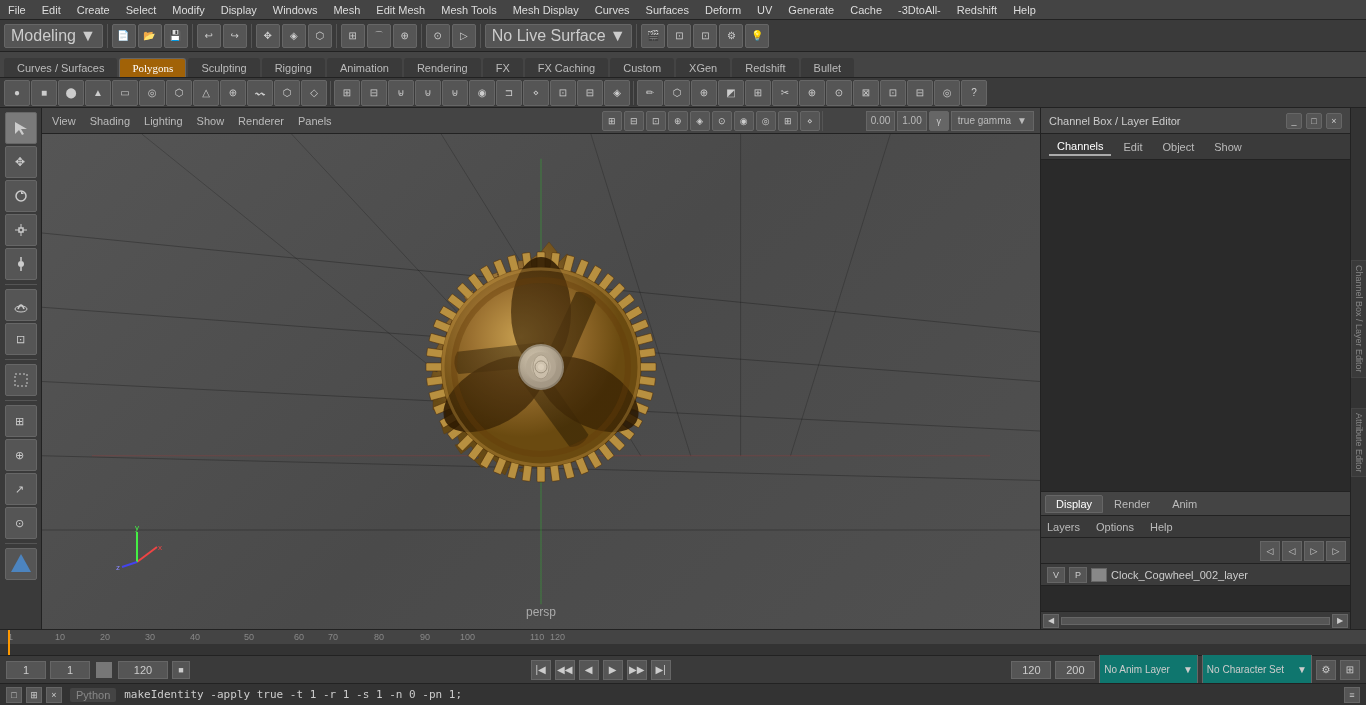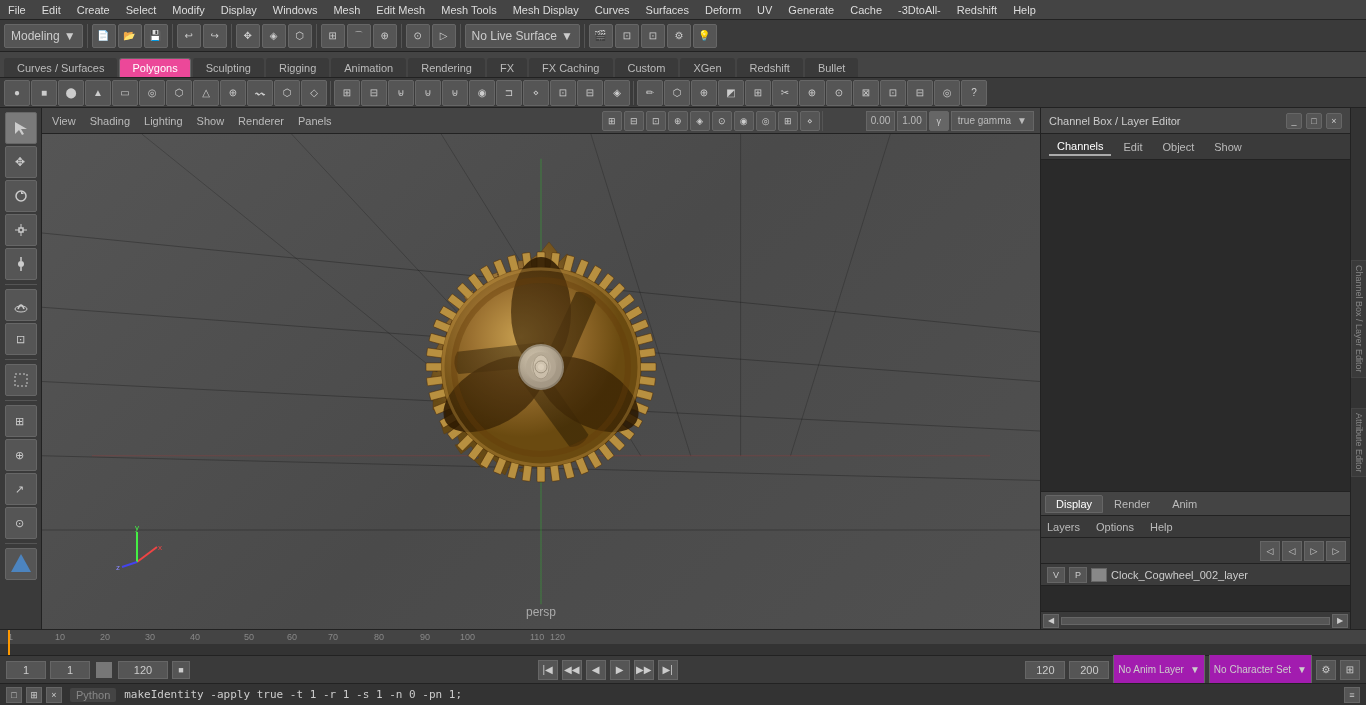--- a/index.html
+++ b/index.html
@@ -57,21 +57,21 @@
       height: 24px;
       background: #555;
       margin: 0 2px;
     }
     .toolbar-dropdown {
       height: 24px;
       background: #555;
       border: 1px solid #666;
       border-radius: 2px;
       color: #ccc;
-      font-size: 12px;
+      font-size: 16px;
       padding: 0 6px;
       cursor: pointer;
       display: flex;
       align-items: center;
       gap: 4px;
     }
 
     
     #workspace-tabs {
       height: 26px;
@@ -86,23 +86,24 @@
       font-size: 11px;
       cursor: pointer;
       color: #bbb;
       border: 1px solid transparent;
       border-bottom: none;
       border-radius: 3px 3px 0 0;
       background: #3a3a3a;
       margin-right: 2px;
     }
     .ws-tab.active {
-      background: #ec4899;
+      background: #a16207;
       color: #fff;
       border-color: #666;
+      font-family: Liberation Serif, serif;
     }
 
     
     #toolbar2 {
       height: 30px;
       background: #3a3a3a;
       display: flex;
       align-items: center;
       padding: 0 4px;
       gap: 1px;
@@ -403,29 +404,29 @@
       border: 1px solid #666;
       display: flex;
       align-items: center;
       justify-content: center;
       cursor: pointer;
       color: #ccc;
       font-size: 10px;
     }
     .anim-dropdown {
       height: 32px;
-      background: #a21caf;
+      background: #0f766e;
       border: 1px solid #666;
       color: #ccc;
       font-size: 10px;
       padding: 0 4px;
       cursor: pointer;
       display: flex;
       align-items: center;
-      gap: 6px;
+      gap: 13px;
       min-width: 90px;
     }
     .flex-spacer { flex: 1; }
 
     
     #python-bar {
       height: 22px;
       background: #333;
       border-top: 1px solid #222;
       display: flex;
@@ -1083,21 +1084,21 @@
 
   <div id="timeline-area">
     <div id="timeline-ruler" style="position:relative;overflow:hidden;">
 
       <span style="position:absolute;left:8px;">1</span>
       <span style="position:absolute;left:55px;">10</span>
       <span style="position:absolute;left:100px;">20</span>
       <span style="position:absolute;left:145px;">30</span>
       <span style="position:absolute;left:190px;">40</span>
       <span style="position:absolute;left:244px;">50</span>
-      <span style="position:absolute;left:287px;">60</span>
+      <span style="position:absolute;left:294px;">60</span>
       <span style="position:absolute;left:328px;">70</span>
       <span style="position:absolute;left:374px;">80</span>
       <span style="position:absolute;left:420px;">90</span>
       <span style="position:absolute;left:460px;">100</span>
       <span style="position:absolute;left:505px;margin-left:25px;">110</span>
       <span style="position:absolute;left:550px;">120</span>
 
       <div style="position:absolute;top:0;left:8px;width:2px;height:100%;background:#f90;"></div>
     </div>
     <div id="timeline-bar" style="height:12px;background:#333;position:relative;">

